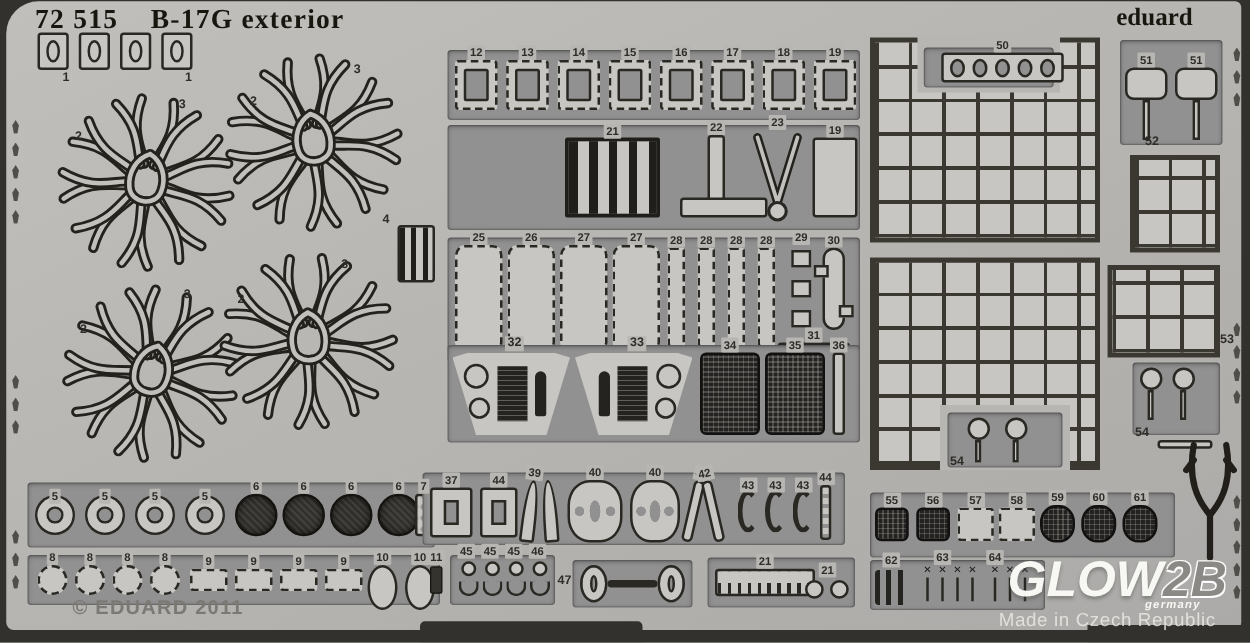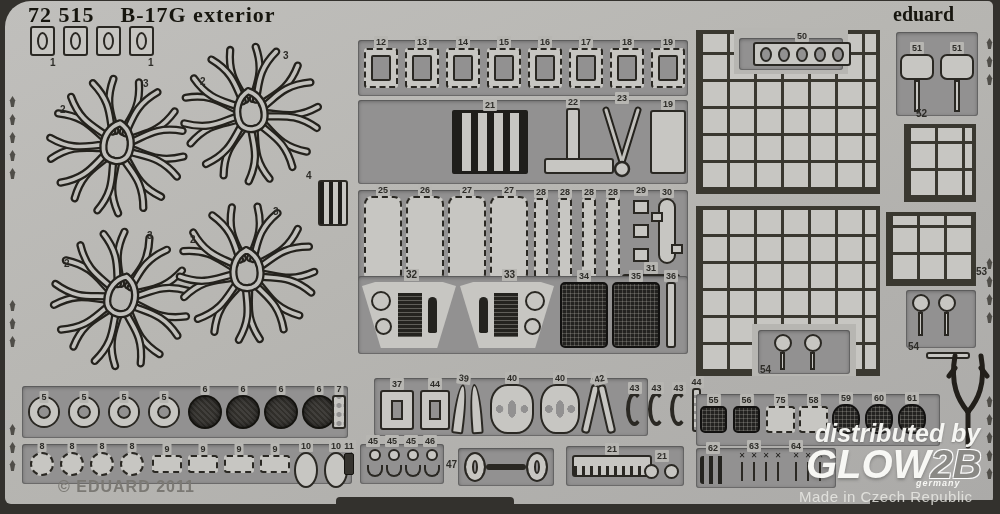--- a/index.html
+++ b/index.html
@@ -443,21 +443,21 @@
       </div>
     <div class="p msh m3435" style="left:254px;top:6px">
         <b class="n">35</b>
       </div>
     <div class="p spar" style="left:308px;top:6px">
         <b class="n">36</b>
       </div>
   </div>
 
   
-  <div class="cut" style="left:374px;top:378px;width:274px;height:58px">
+  <div class="cut" style="left:338px;top:378px;width:338px;height:58px">
     <div class="p h37" style="left:6px;top:12px">
         <b class="n">37</b>
         <i></i>
       </div>
     <div class="p h37 h38" style="left:46px;top:12px">
         <b class="n">44</b>
         <i></i>
       </div>
     <div class="p bl" style="left:80px;top:6px;transform:rotate(7deg)">
         <b class="n">39</b>
@@ -583,21 +583,21 @@
 
   
   <div class="cut" style="left:696px;top:394px;width:244px;height:52px">
     <div class="p msh msq" style="left:4px;top:12px">
         <b class="n">55</b>
       </div>
     <div class="p msh msq" style="left:37px;top:12px">
         <b class="n">56</b>
       </div>
     <div class="p plt" style="left:70px;top:12px">
-        <b class="n">75</b>
+        <b class="n">57</b>
       </div>
     <div class="p plt" style="left:103px;top:12px">
         <b class="n">58</b>
       </div>
     <div class="p msh mrd" style="left:136px;top:10px">
         <b class="n">59</b>
       </div>
     <div class="p msh mrd" style="left:169px;top:10px">
         <b class="n">60</b>
       </div>
@@ -646,17 +646,16 @@
   <i class="td" style="left:986px;top:432px"></i>
   <i class="td" style="left:986px;top:450px"></i>
   <i class="td" style="left:986px;top:468px"></i>
 
   
   <div class="edge" style="left:336px;top:497px;width:178px;height:17px;border-radius:4px 4px 0 0"></div>
   <div class="edge" style="left:870px;top:500px;width:130px;height:14px"></div>
   <div class="edge" style="left:0;top:506px;width:1000px;height:8px"></div>
 
   
-  <div class="wm1">distributed by</div>
   <div class="wm2"><span class="g1">GLOW</span><span class="g2">2B</span></div>
   <div class="wmc">germany</div>
   <div class="made">Made in Czech Republic</div>
 </div>
 
 </body></html>

